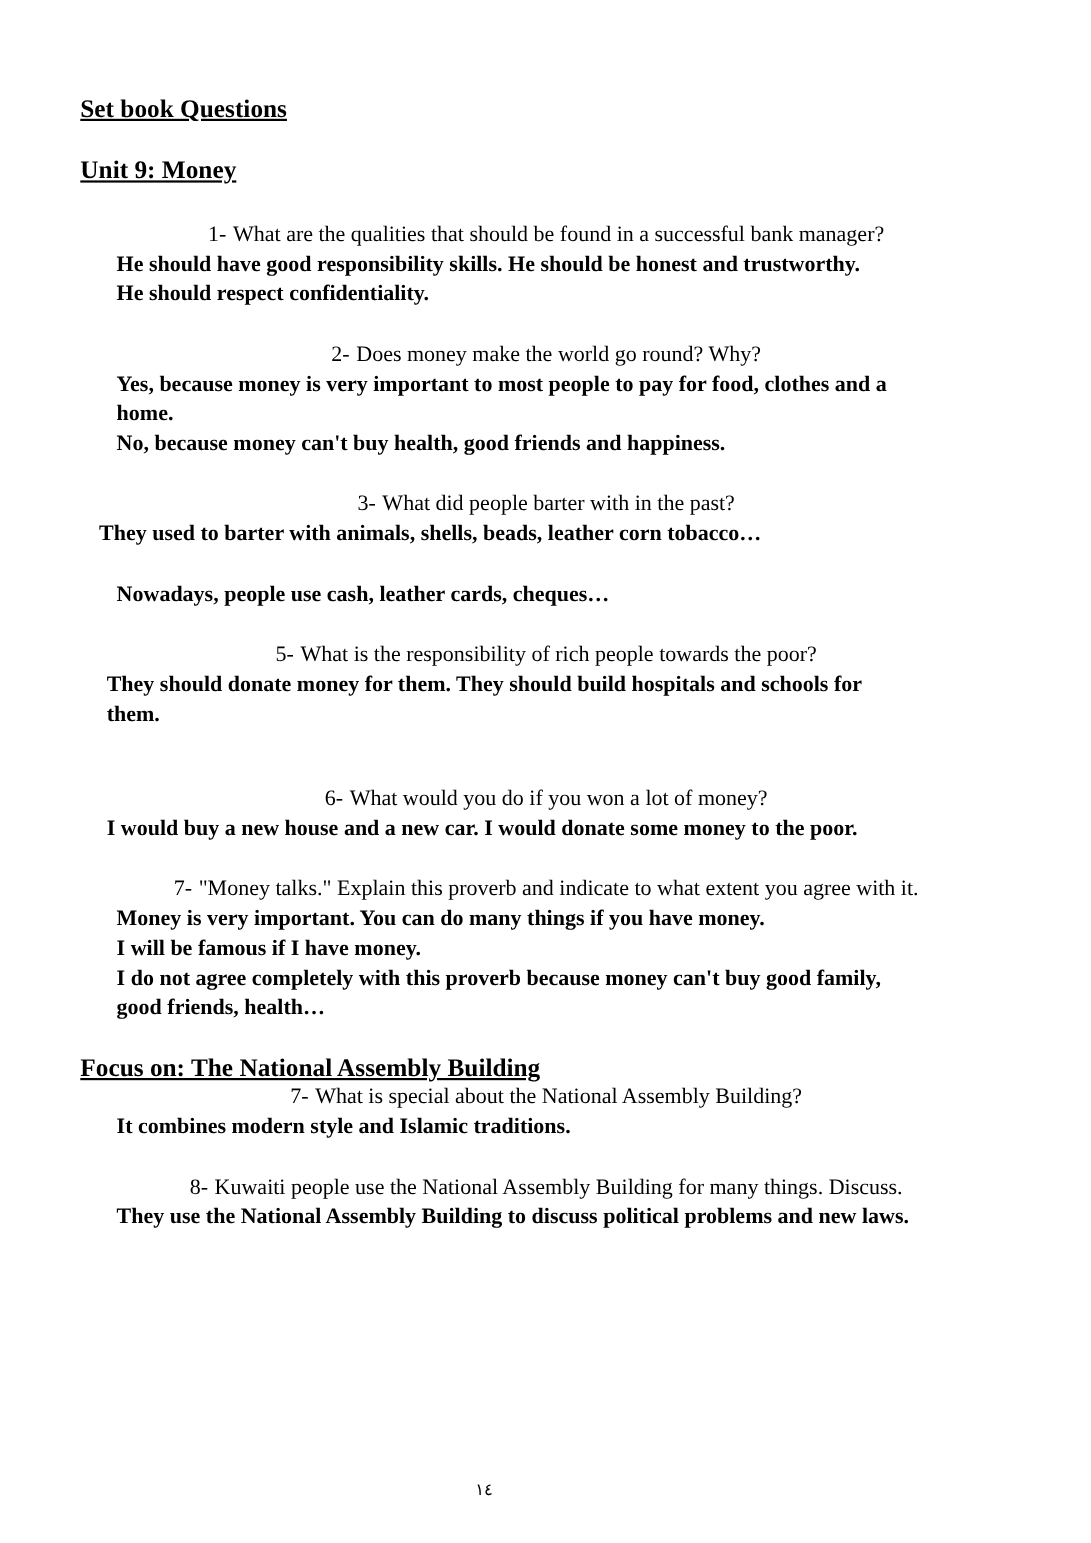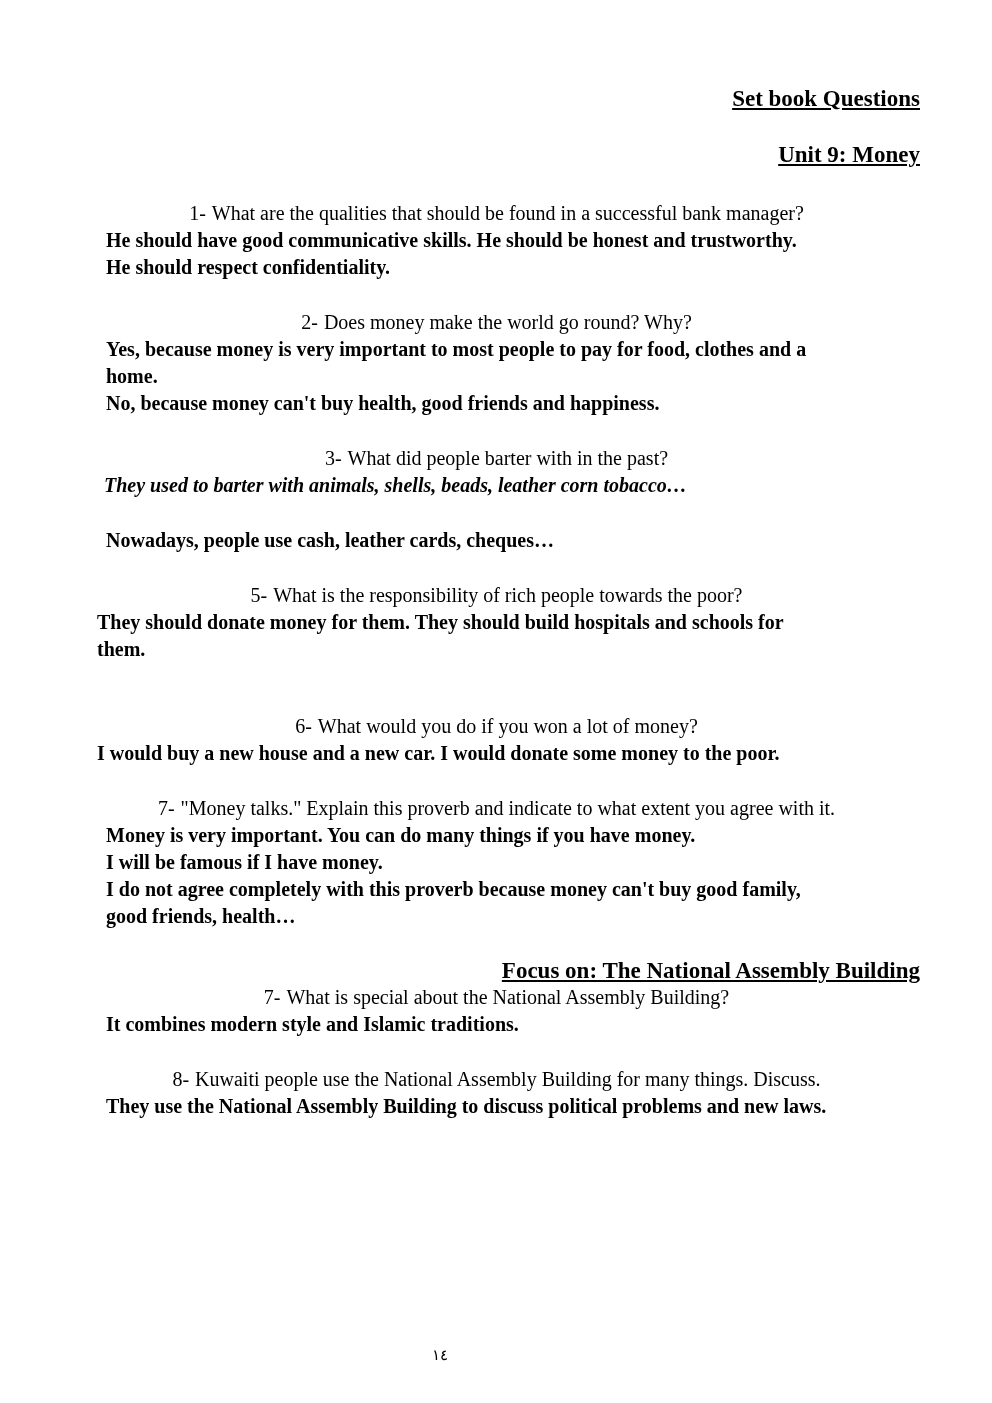--- a/index.html
+++ b/index.html
@@ -9,42 +9,42 @@
     font-family: "Liberation Serif", serif;
     color: #000000;
     overflow: hidden;
   }
   .page {
     position: relative;
     width: 992px; height: 1403px;
     padding: 86px 72px 0 73px;
   }
   .doc-title, .doc-subtitle, .section-heading {
-    text-align: right;
+    text-align: left;
     font-weight: bold;
     font-size: 23px;
     line-height: 26px;
   }
   .doc-title { margin-bottom: 30px; }
   .doc-subtitle { margin-bottom: 32px; }
   .underlined { text-decoration: underline; }
   .qa { margin-bottom: 28px; }
   .qa.sp-lg { margin-bottom: 50px; }
   .q {
     font-size: 20px;
     line-height: 27px;
     font-weight: normal;
     text-align: center;
   }
   .q .num { margin-right: 6px; }
   .ans {
     margin-left: 33px;
     font-weight: bold;
   }
-  .ans.indent-sm { margin-left: 31px; font-style: italic; }
+  .ans.indent-sm { margin-left: 17px; }
   .ans.indent-md { margin-left: 24px; }
   .aline {
     font-size: 20px;
     line-height: 27px;
   }
   .section-heading {
     margin-top: 22px;
   }
   .footer {
     position: absolute;
@@ -65,21 +65,21 @@
     <span class="underlined">Set book Questions</span>
   </div>
 
   <div class="doc-subtitle">
     <span class="underlined">Unit 9: Money</span>
   </div>
 
   <div class="qa">
     <div class="q"><span class="num">1-</span><span>What are the qualities that should be found in a successful bank manager?</span></div>
     <div class="ans">
-      <div class="aline">He should have good communicative skills. He should be honest and trustworthy.</div>
+      <div class="aline">He should have good responsibility skills. He should be honest and trustworthy.</div>
       <div class="aline">He should respect confidentiality.</div>
     </div>
   </div>
 
   <div class="qa">
     <div class="q"><span class="num">2-</span><span>Does money make the world go round? Why?</span></div>
     <div class="ans">
       <div class="aline">Yes, because money is very important to most people to pay for food, clothes and a</div>
       <div class="aline">home.</div>
       <div class="aline">No, because money can't buy health, good friends and happiness.</div>

